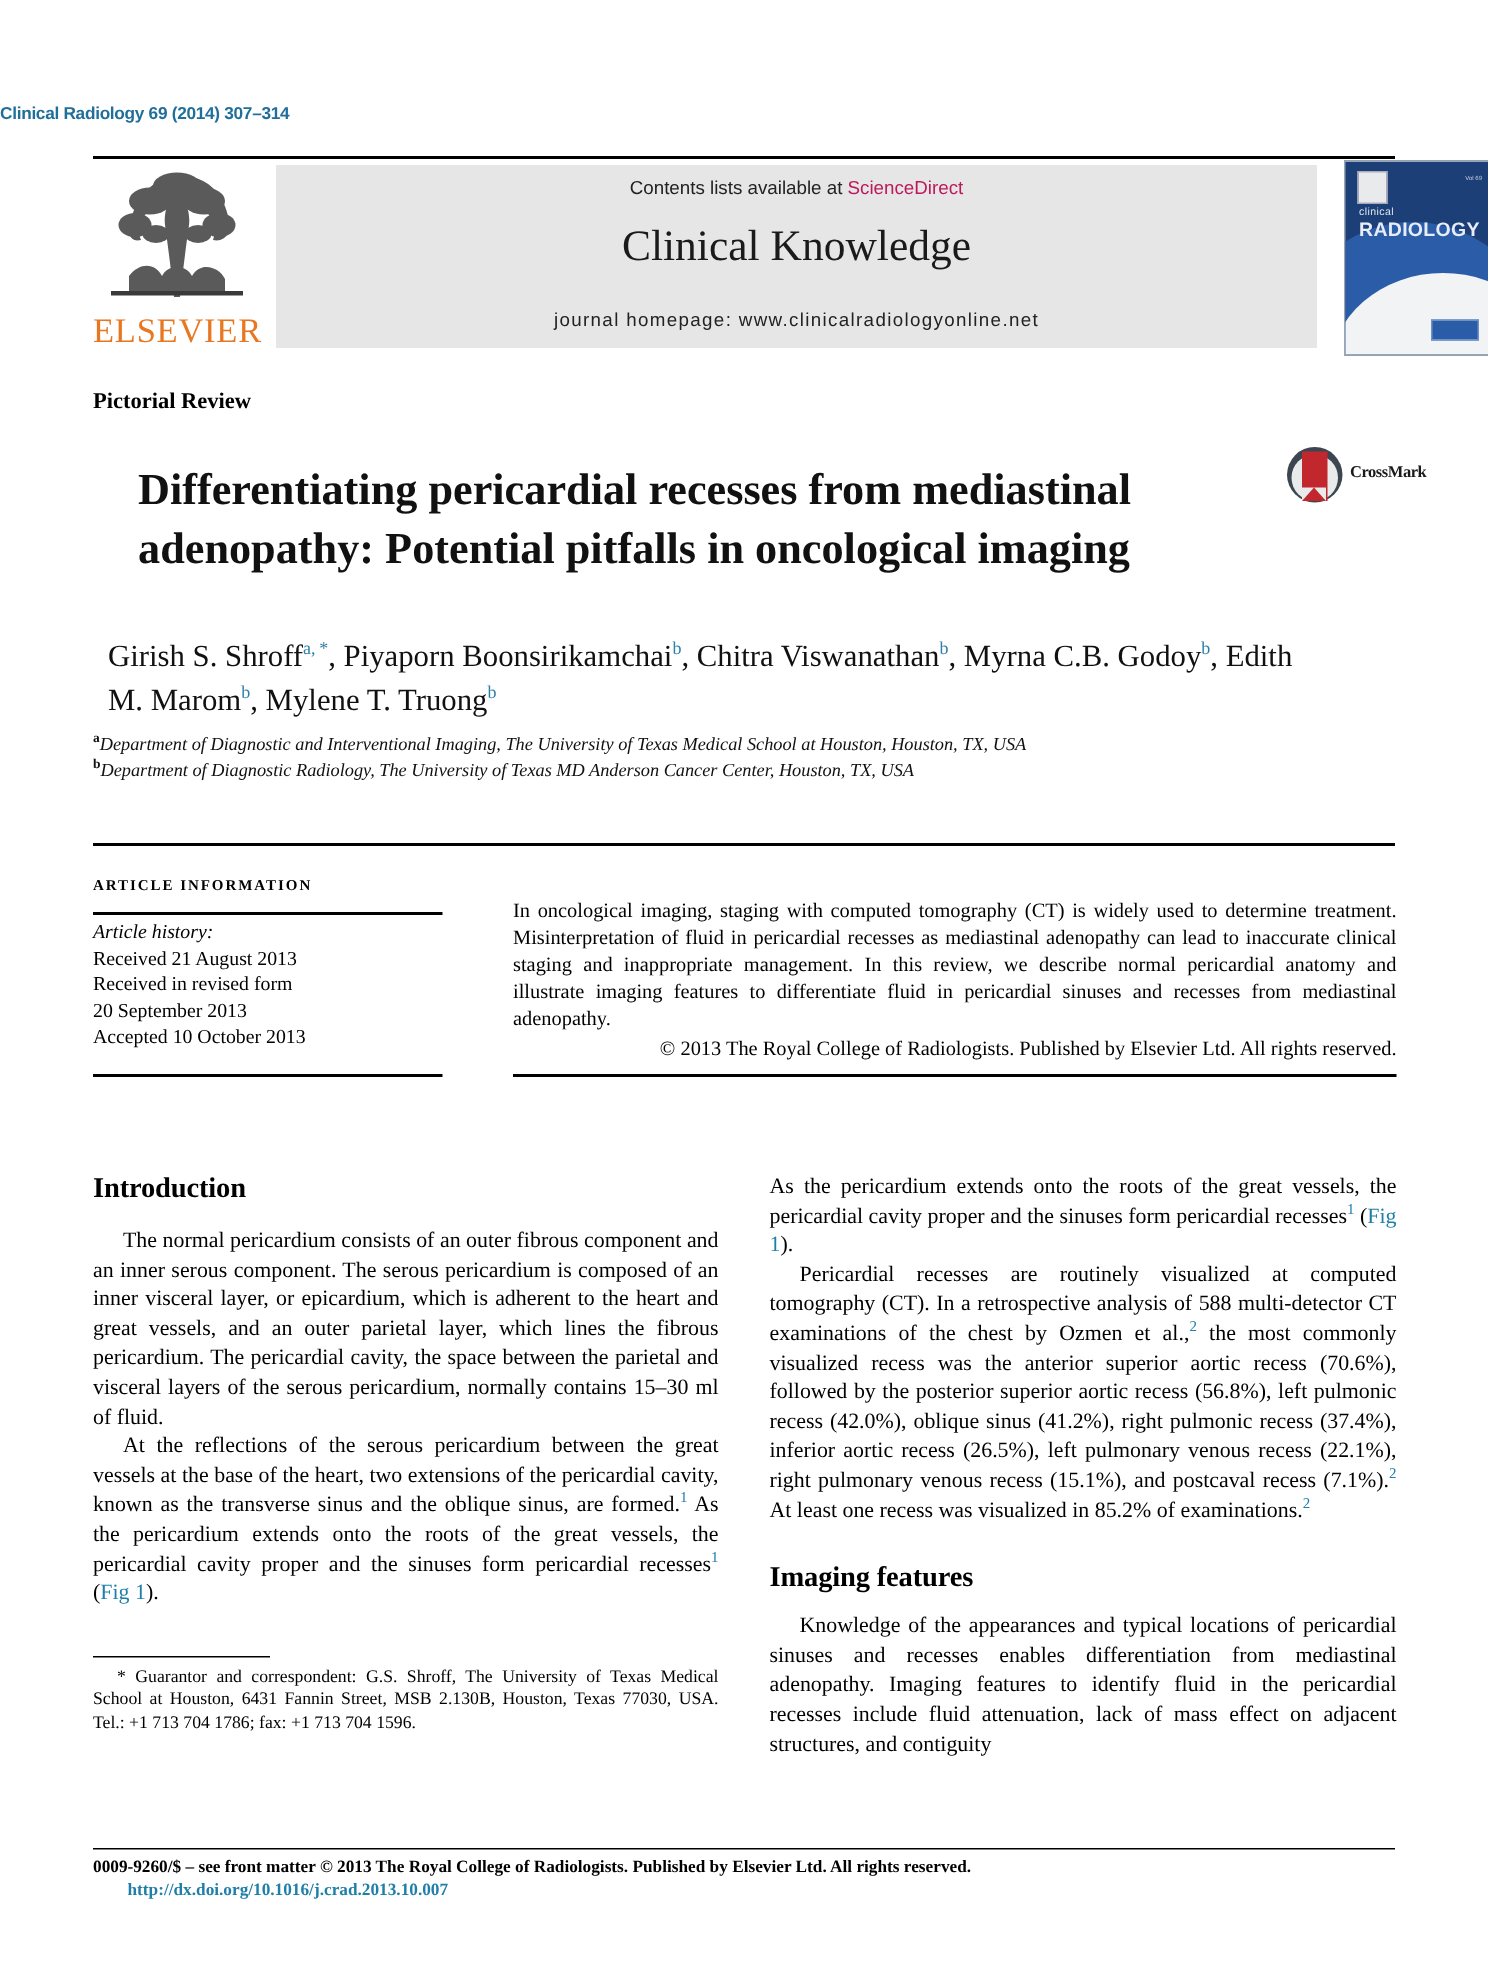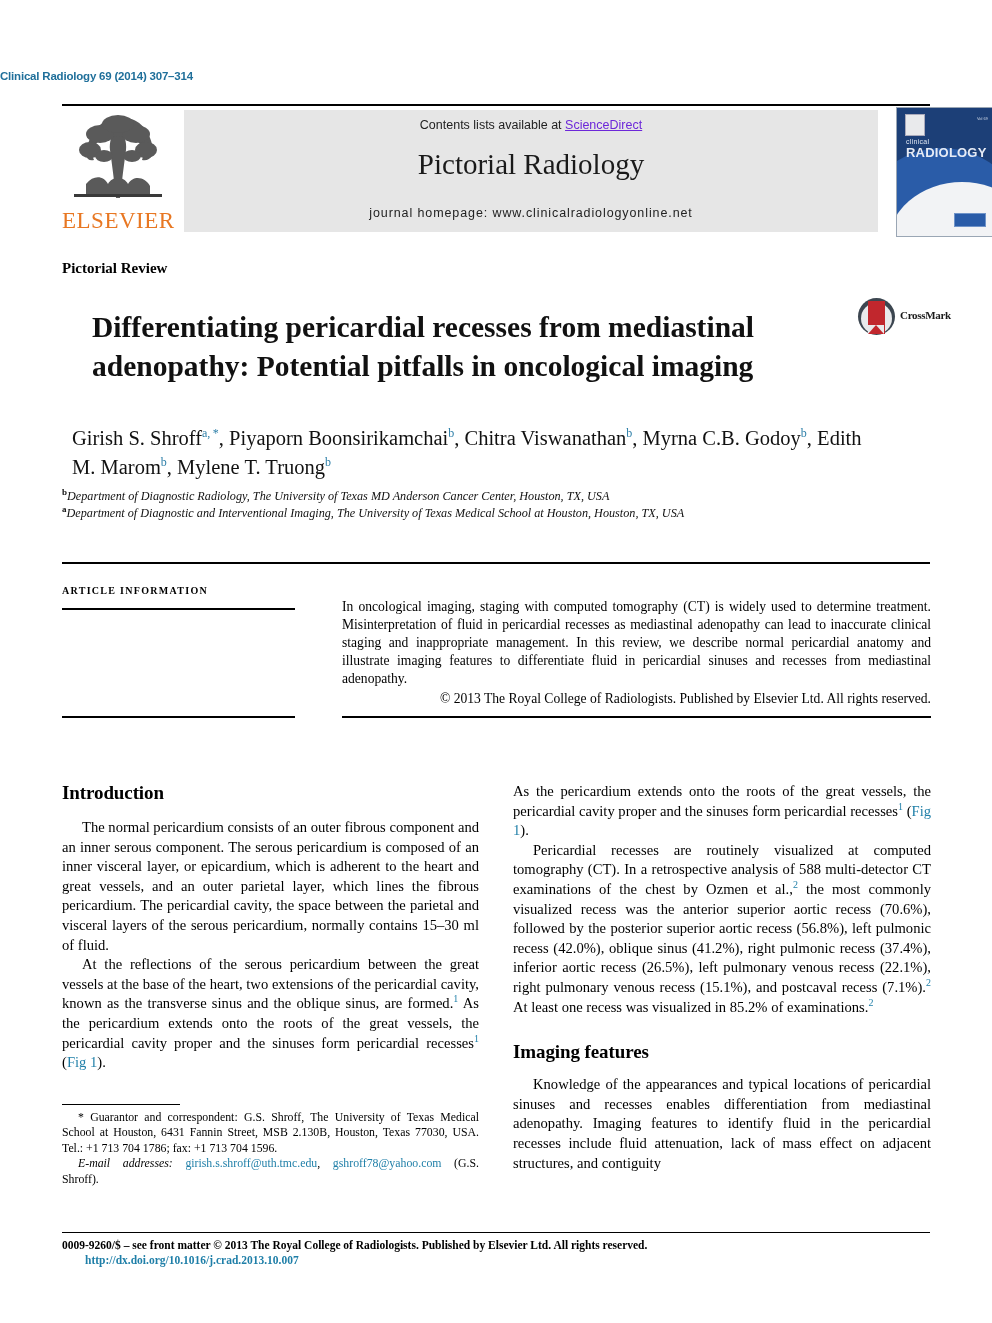--- a/index.html
+++ b/index.html
@@ -81,22 +81,21 @@
   .banner-line1 {
     position: absolute;
     left: 0; top: 8px;
     width: 694px;
     text-align: center;
     font-family: "Liberation Sans", "DejaVu Sans", sans-serif;
     font-size: 12.5px;
     color: #222;
   }
   .banner-line1 .sd {
-    color: #6d28d9;
-    text-decoration: underline;
+    color: #be185d;
   }
   .banner-title {
     position: absolute;
     left: 0; top: 38px;
     width: 694px;
     text-align: center;
     font-family: "Liberation Serif", "DejaVu Serif", serif;
     font-size: 29px;
     color: #1a1a1a;
   }
@@ -456,21 +455,21 @@
             <path d="M18 74 C26 64 36 66 40 74 C44 66 56 66 60 74 C66 64 78 68 82 76 L82 84 L18 84 Z"></path>
           </g>
           <rect x="6" y="84" width="88" height="3" fill="#3a3a3a"></rect>
         </svg>
       </div>
       <div class="elsevier-word">ELSEVIER</div>
     </div>
 
     <div class="banner">
       <div class="banner-line1"><span>Contents lists available at </span><span class="sd">ScienceDirect</span></div>
-      <div class="banner-title">Pictorial Radiology</div>
+      <div class="banner-title">Clinical Knowledge</div>
       <div class="banner-home">journal homepage: www.clinicalradiologyonline.net</div>
     </div>
 
     <div class="cover">
       <div class="cover-swoosh"></div>
       <div class="cover-swoosh2"></div>
       <div class="cover-elsbox"></div>
       <div class="cover-tiny">Vol 69</div>
       <div class="cover-t1">clinical</div>
       <div class="cover-t2">RADIOLOGY</div>
@@ -486,28 +485,35 @@
     <div class="cm-circle">
       <div class="cm-inner"></div>
       <div class="cm-ribbon"></div>
     </div>
     <div class="cm-label">CrossMark</div>
   </div>
 
   <div class="authors">Girish S. Shroff<sup>a, *</sup>, Piyaporn Boonsirikamchai<sup>b</sup>, Chitra Viswanathan<sup>b</sup>, Myrna C.B. Godoy<sup>b</sup>, Edith M. Marom<sup>b</sup>, Mylene T. Truong<sup>b</sup></div>
 
   <div class="affil">
+    <div><sup>a</sup><span>Department of Diagnostic and Interventional Imaging, The University of Texas Medical School at Houston, Houston, TX, USA</span></div>
     <div><sup>b</sup><span>Department of Diagnostic Radiology, The University of Texas MD Anderson Cancer Center, Houston, TX, USA</span></div>
-    <div><sup>a</sup><span>Department of Diagnostic and Interventional Imaging, The University of Texas Medical School at Houston, Houston, TX, USA</span></div>
   </div>
 
   <div class="rule-full"></div>
   <div class="info-head">ARTICLE INFORMATION</div>
   <div class="rule-left-a"></div>
 
+  <div class="hist">
+    <i>Article history:</i><br>
+    <span>Received 21 August 2013</span><br>
+    <span>Received in revised form</span><br>
+    <span>20 September 2013</span><br>
+    <span>Accepted 10 October 2013</span>
+  </div>
   <div class="rule-left-b"></div>
 
   <div class="abstract">
     <span>In oncological imaging, staging with computed tomography (CT) is widely used to determine treatment. Misinterpretation of fluid in pericardial recesses as mediastinal adenopathy can lead to inaccurate clinical staging and inappropriate management. In this review, we describe normal pericardial anatomy and illustrate imaging features to differentiate fluid in pericardial sinuses and recesses from mediastinal adenopathy.</span>
     <span class="copyright">© 2013 The Royal College of Radiologists. Published by Elsevier Ltd. All rights reserved.</span>
   </div>
   <div class="rule-right-b"></div>
 
   <div class="col-left">
     <h2 class="sec">Introduction</h2>
@@ -519,21 +525,20 @@
     <p class="body" style="text-indent:0"><span> As the pericardium extends onto the roots of the great vessels, the pericardial cavity proper and the sinuses form pericardial recesses</span><sup class="ref">1</sup><span> (</span><span class="lnk">Fig 1</span><span>).</span></p>
     <p class="body"><span>Pericardial recesses are routinely visualized at computed tomography (CT). In a retrospective analysis of 588 multi-detector CT examinations of the chest by Ozmen et al.,</span><sup class="ref">2</sup><span> the most commonly visualized recess was the anterior superior aortic recess (70.6%), followed by the posterior superior aortic recess (56.8%), left pulmonic recess (42.0%), oblique sinus (41.2%), right pulmonic recess (37.4%), inferior aortic recess (26.5%), left pulmonary venous recess (22.1%), right pulmonary venous recess (15.1%), and postcaval recess (7.1%).</span><sup class="ref">2</sup><span> At least one recess was visualized in 85.2% of examinations.</span><sup class="ref">2</sup></p>
     <div class="spacer-sec"></div>
     <h2 class="sec tight">Imaging features</h2>
     <p class="body">Knowledge of the appearances and typical locations of pericardial sinuses and recesses enables differentiation from mediastinal adenopathy. Imaging features to identify fluid in the pericardial recesses include fluid attenuation, lack of mass effect on adjacent structures, and contiguity</p>
   </div>
 
   <div class="fn-rule"></div>
   <div class="footnotes">
     <p class="indent">* Guarantor and correspondent: G.S. Shroff, The University of Texas Medical School at Houston, 6431 Fannin Street, MSB 2.130B, Houston, Texas 77030, USA. Tel.: +1 713 704 1786; fax: +1 713 704 1596.</p>
-    <p class="indent"><i>E-mail addresses:</i> <span class="lnk">girish.s.shroff@uth.tmc.edu</span>, <span class="lnk">gshroff78@yahoo.com</span> <span>(G.S. Shroff).</span></p>
   </div>
 
   <div class="bottom-rule"></div>
   <div class="bottom">
     <span>0009-9260/$ – see front matter © 2013 The Royal College of Radiologists. Published by Elsevier Ltd. All rights reserved.</span>
     <span class="doi">http://dx.doi.org/10.1016/j.crad.2013.10.007</span>
   </div>
 
 </div>
 

